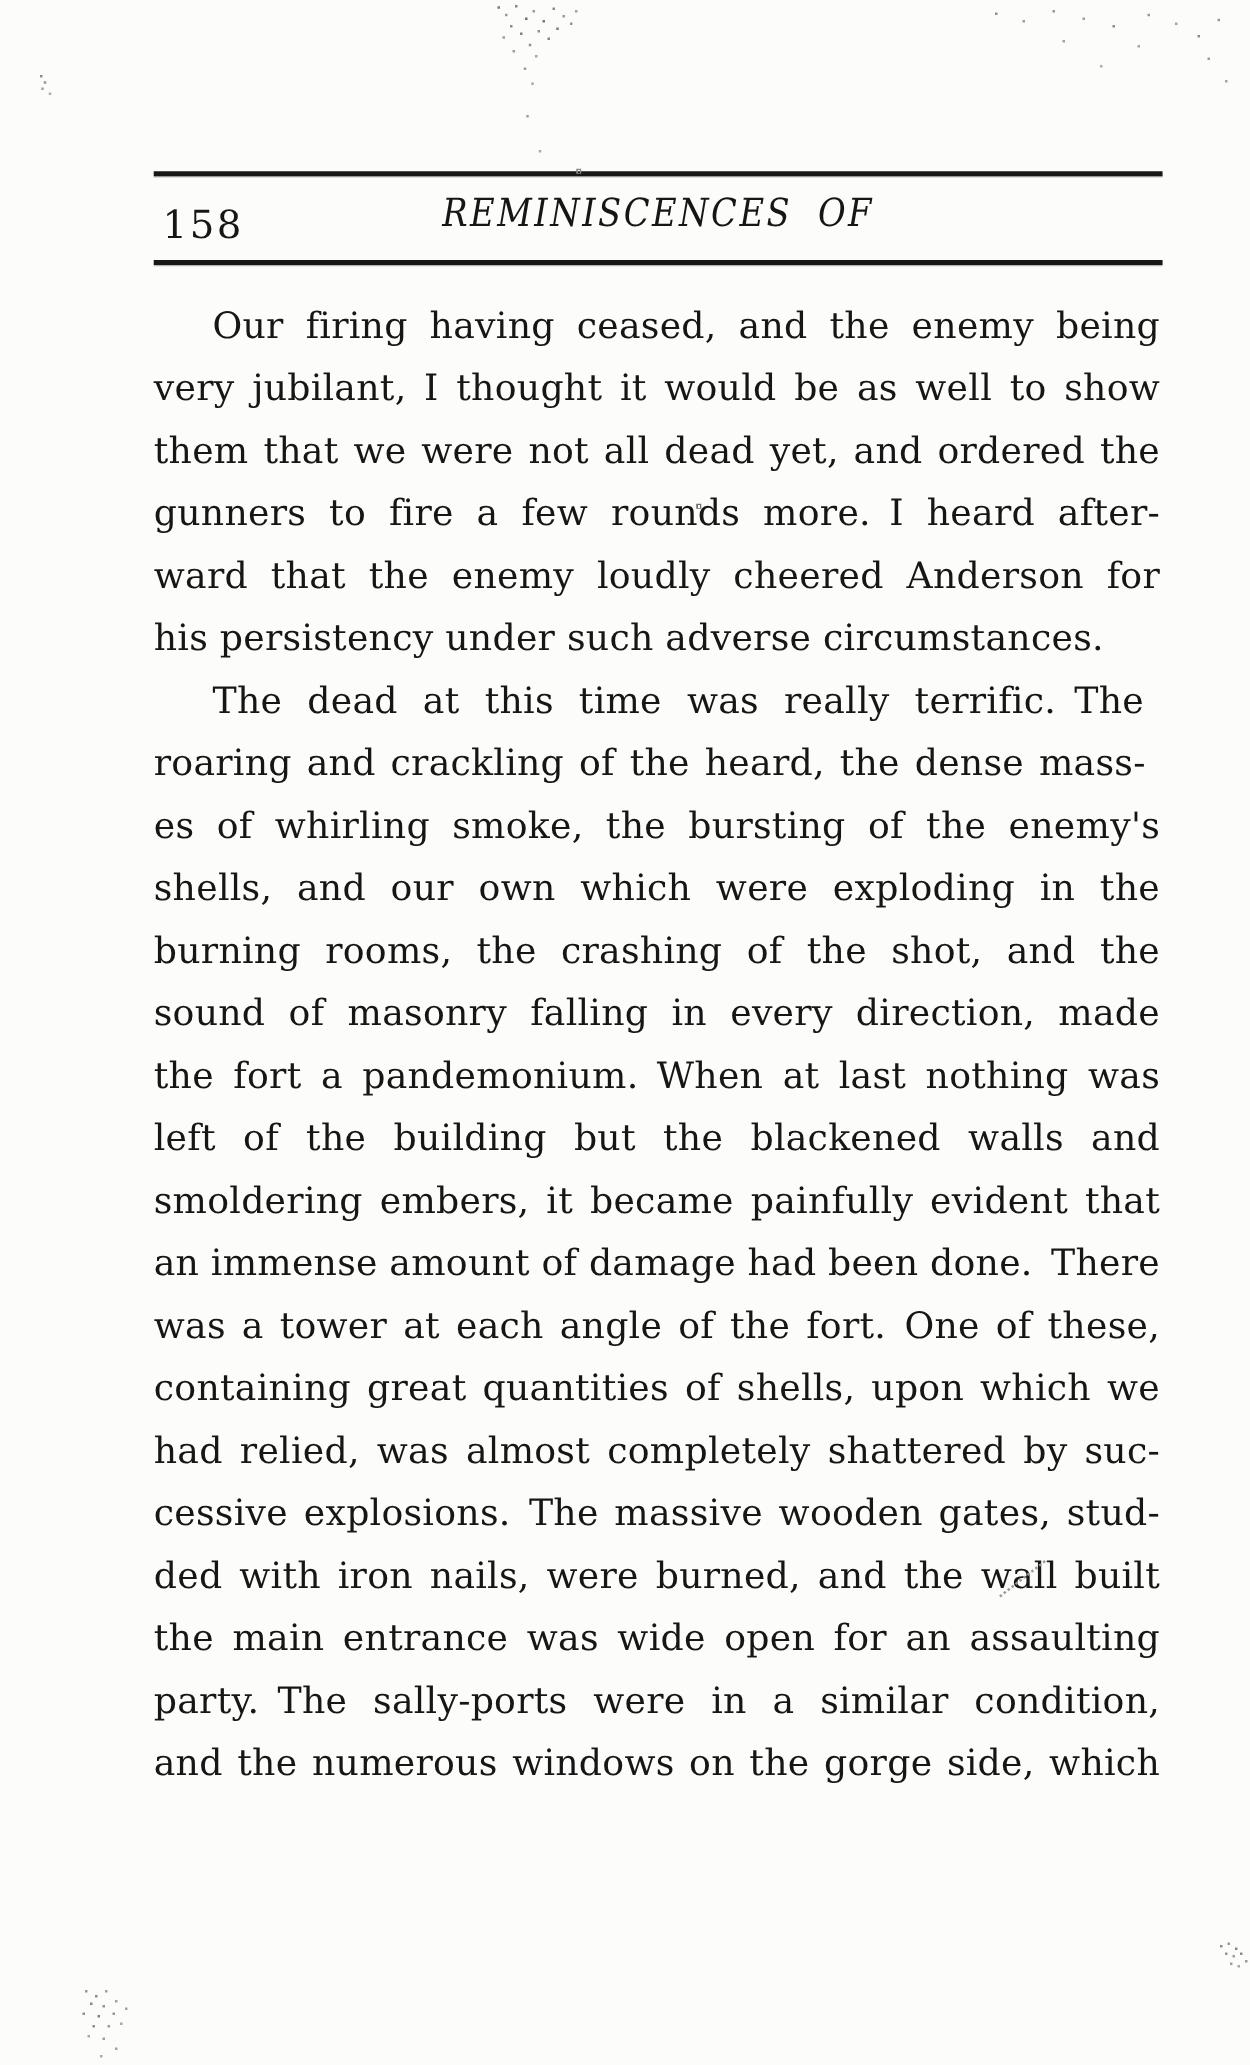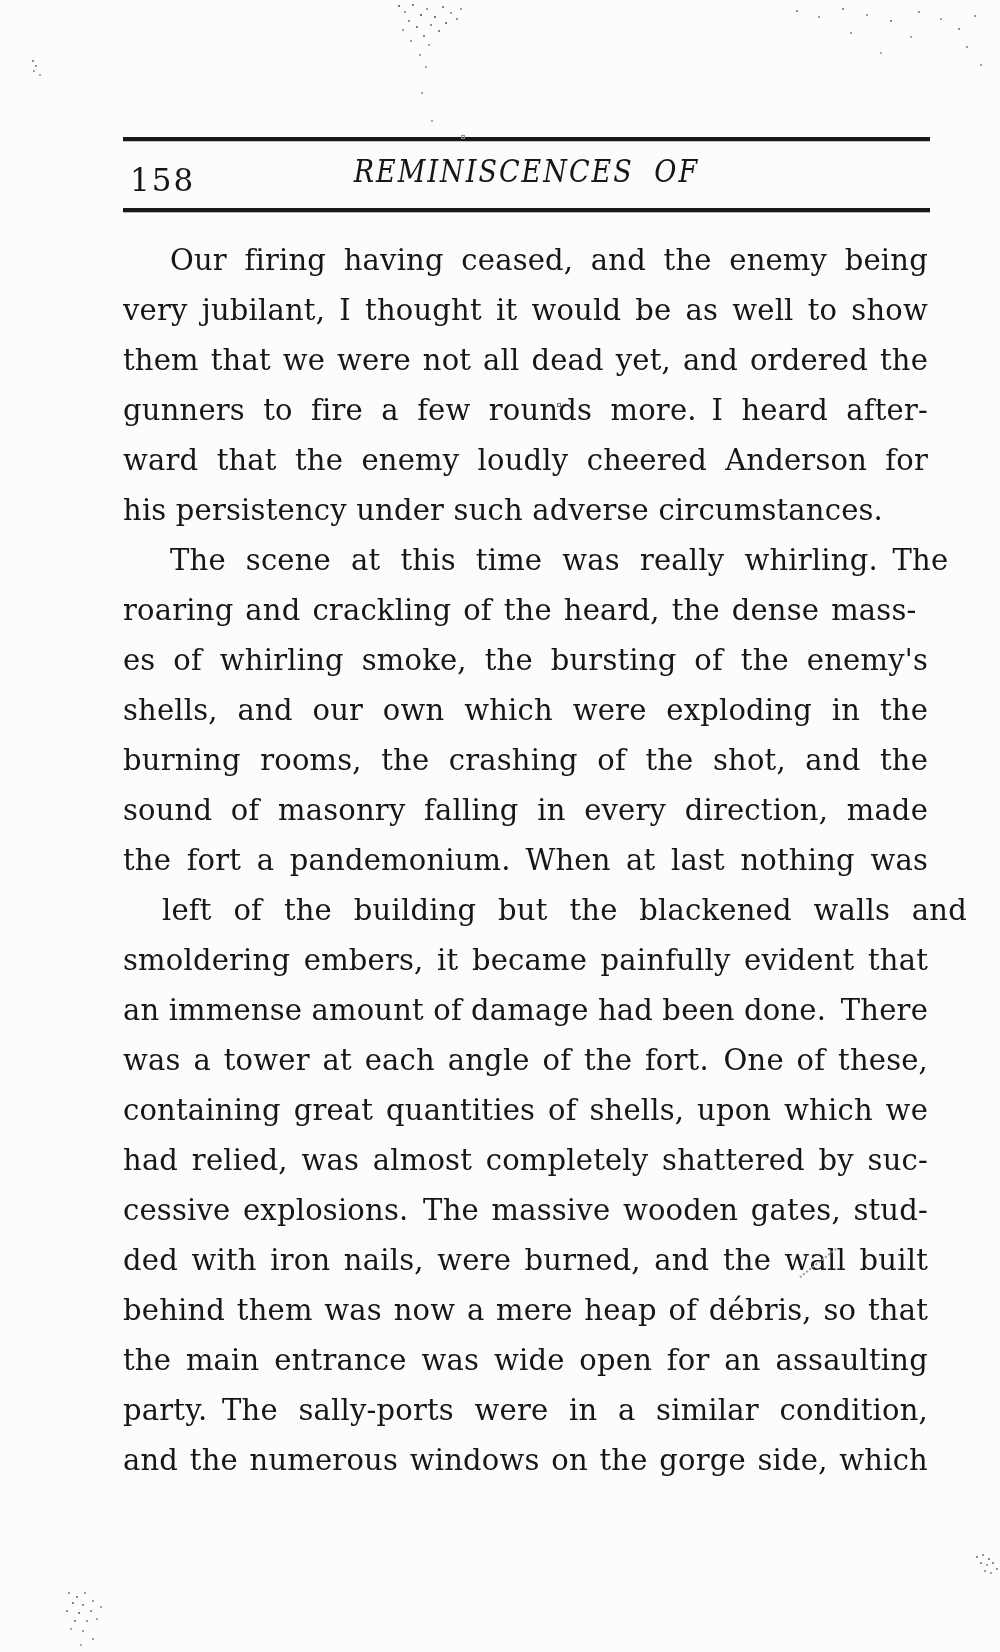--- a/index.html
+++ b/index.html
@@ -117,36 +117,35 @@
   <div class="body-text">
     <div class="para">
       <div class="bline just indent" style="word-spacing: 8.17411px;"><span>Our firing having ceased, and the enemy being</span></div>
       <div class="bline just" style="word-spacing: 4.70625px;"><span>very jubilant, I thought it would be as well to show</span></div>
       <div class="bline just" style="word-spacing: 2.50625px;"><span>them that we were not all dead yet, and ordered the</span></div>
       <div class="bline just" style="word-spacing: 8.93164px;"><span>gunners to fire a few rounds more. I heard after-</span></div>
       <div class="bline just" style="word-spacing: 8.875px;"><span>ward that the enemy loudly cheered Anderson for</span></div>
       <div class="bline endline"><span>his persistency under such adverse circumstances.</span></div>
     </div>
     <div class="para">
-      <div class="bline just indent" style="word-spacing: 10.6473px;"><span>The scene at this time was really whirling. The</span></div>
+      <div class="bline just indent" style="word-spacing: 10.6473px;"><span>The dead at this time was really terrific. The</span></div>
       <div class="bline just" style="word-spacing: 2.53516px;"><span>roaring and crackling of the heard, the dense mass-</span></div>
       <div class="bline just" style="word-spacing: 8.48828px;"><span>es of whirling smoke, the bursting of the enemy's</span></div>
       <div class="bline just" style="word-spacing: 10.3672px;"><span>shells, and our own which were exploding in the</span></div>
       <div class="bline just" style="word-spacing: 10.0508px;"><span>burning rooms, the crashing of the shot, and the</span></div>
       <div class="bline just" style="word-spacing: 9.1808px;"><span>sound of masonry falling in every direction, made</span></div>
       <div class="bline just" style="word-spacing: 6.13839px;"><span>the fort a pandemonium. When at last nothing was</span></div>
-      <div class="bline just" style="word-spacing: 12.4121px; margin-left: 39px;"><span>left of the building but the blackened walls and</span></div>
+      <div class="bline just" style="word-spacing: 12.4121px;"><span>left of the building but the blackened walls and</span></div>
       <div class="bline just" style="word-spacing: 4.1276px;"><span>smoldering embers, it became painfully evident that</span></div>
       <div class="bline just" style="word-spacing: -0.136161px;"><span>an immense amount of damage had been done. There</span></div>
       <div class="bline just" style="word-spacing: 3.42031px;"><span>was a tower at each angle of the fort. One of these,</span></div>
       <div class="bline just" style="word-spacing: 3.4308px;"><span>containing great quantities of shells, upon which we</span></div>
       <div class="bline just" style="word-spacing: 4.29018px;"><span>had relied, was almost completely shattered by suc-</span></div>
       <div class="bline just" style="word-spacing: 3.19062px;"><span>cessive explosions. The massive wooden gates, stud-</span></div>
       <div class="bline just" style="word-spacing: 4.12847px;"><span>ded with iron nails, were burned, and the wall built</span></div>
-      <div class="bline just" style="word-spacing: 2.29375px;"><span>behind them was now a mere heap of débris, so that</span></div>
       <div class="bline just" style="word-spacing: 5.41406px;"><span>the main entrance was wide open for an assaulting</span></div>
       <div class="bline just" style="word-spacing: 11.2083px;"><span>party. The sally-ports were in a similar condition,</span></div>
       <div class="bline just" style="word-spacing: 2.24805px;"><span>and the numerous windows on the gorge side, which</span></div>
     </div>
   </div>
 
   <div class="noise speckle-top-center"></div>
   <div class="noise speckle-top-right"></div>
   <div class="noise mark-left-top"></div>
   <div class="noise smudge-bottom-left"></div>

